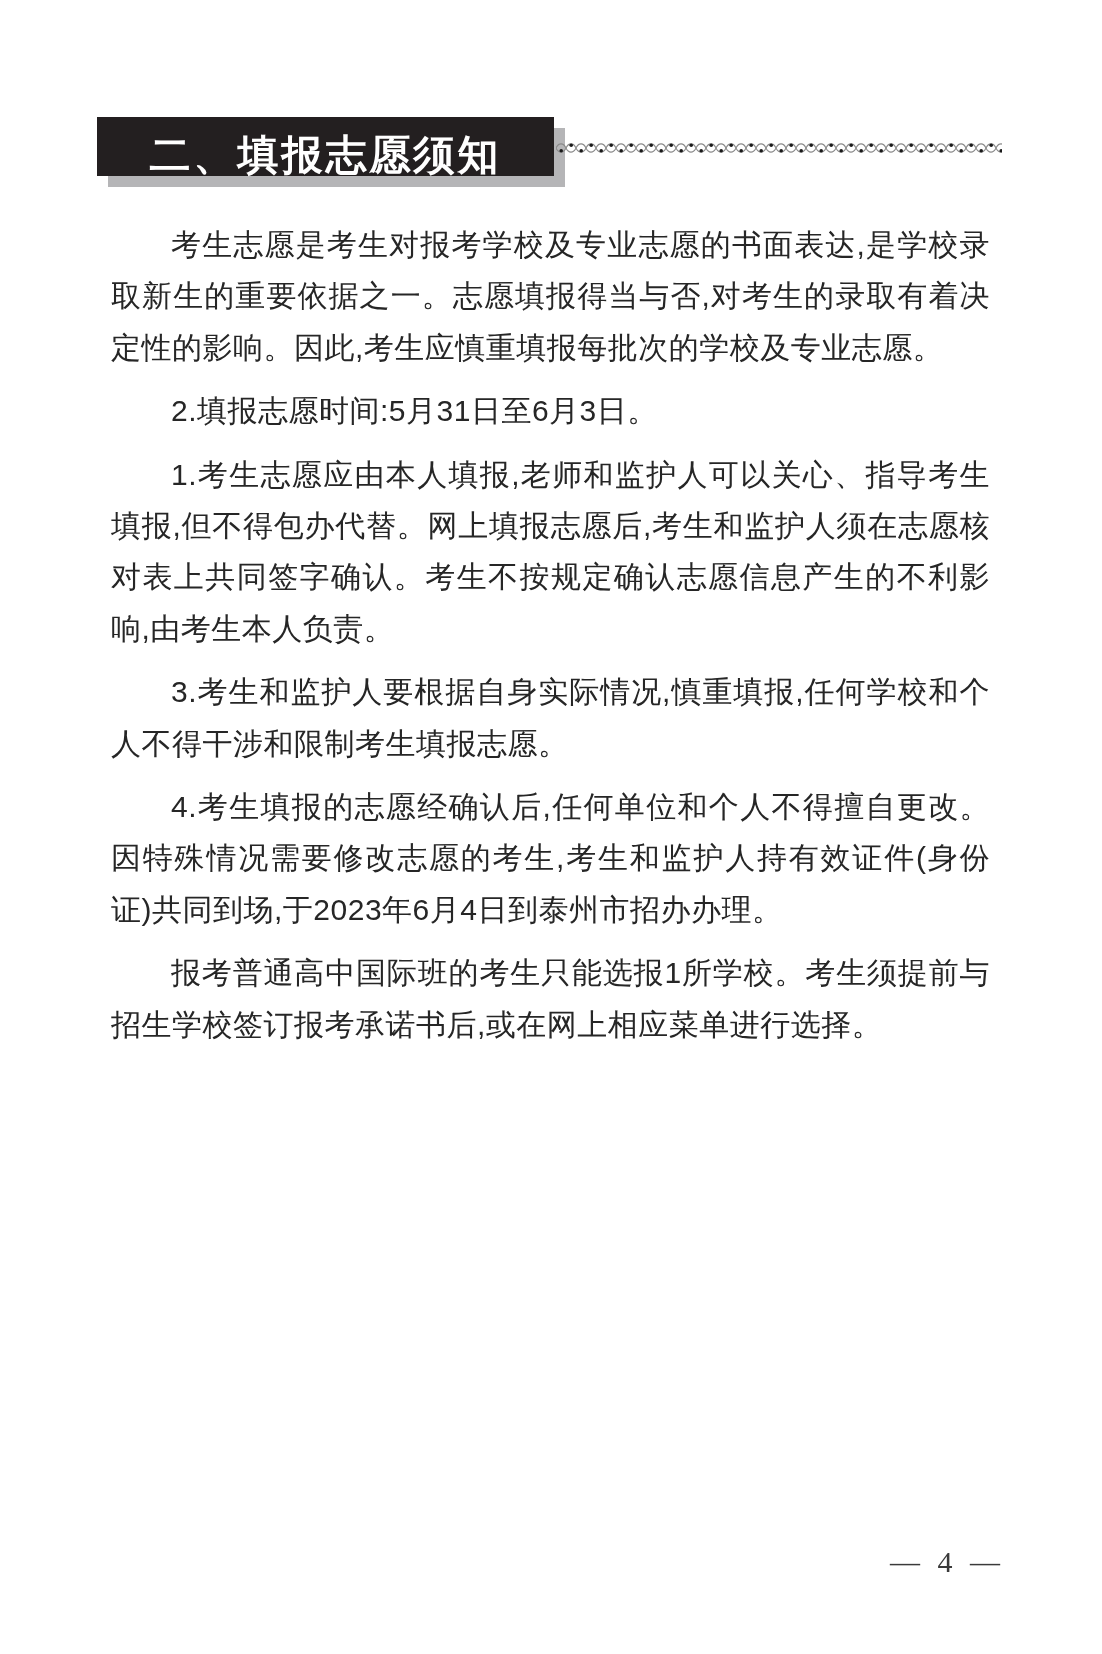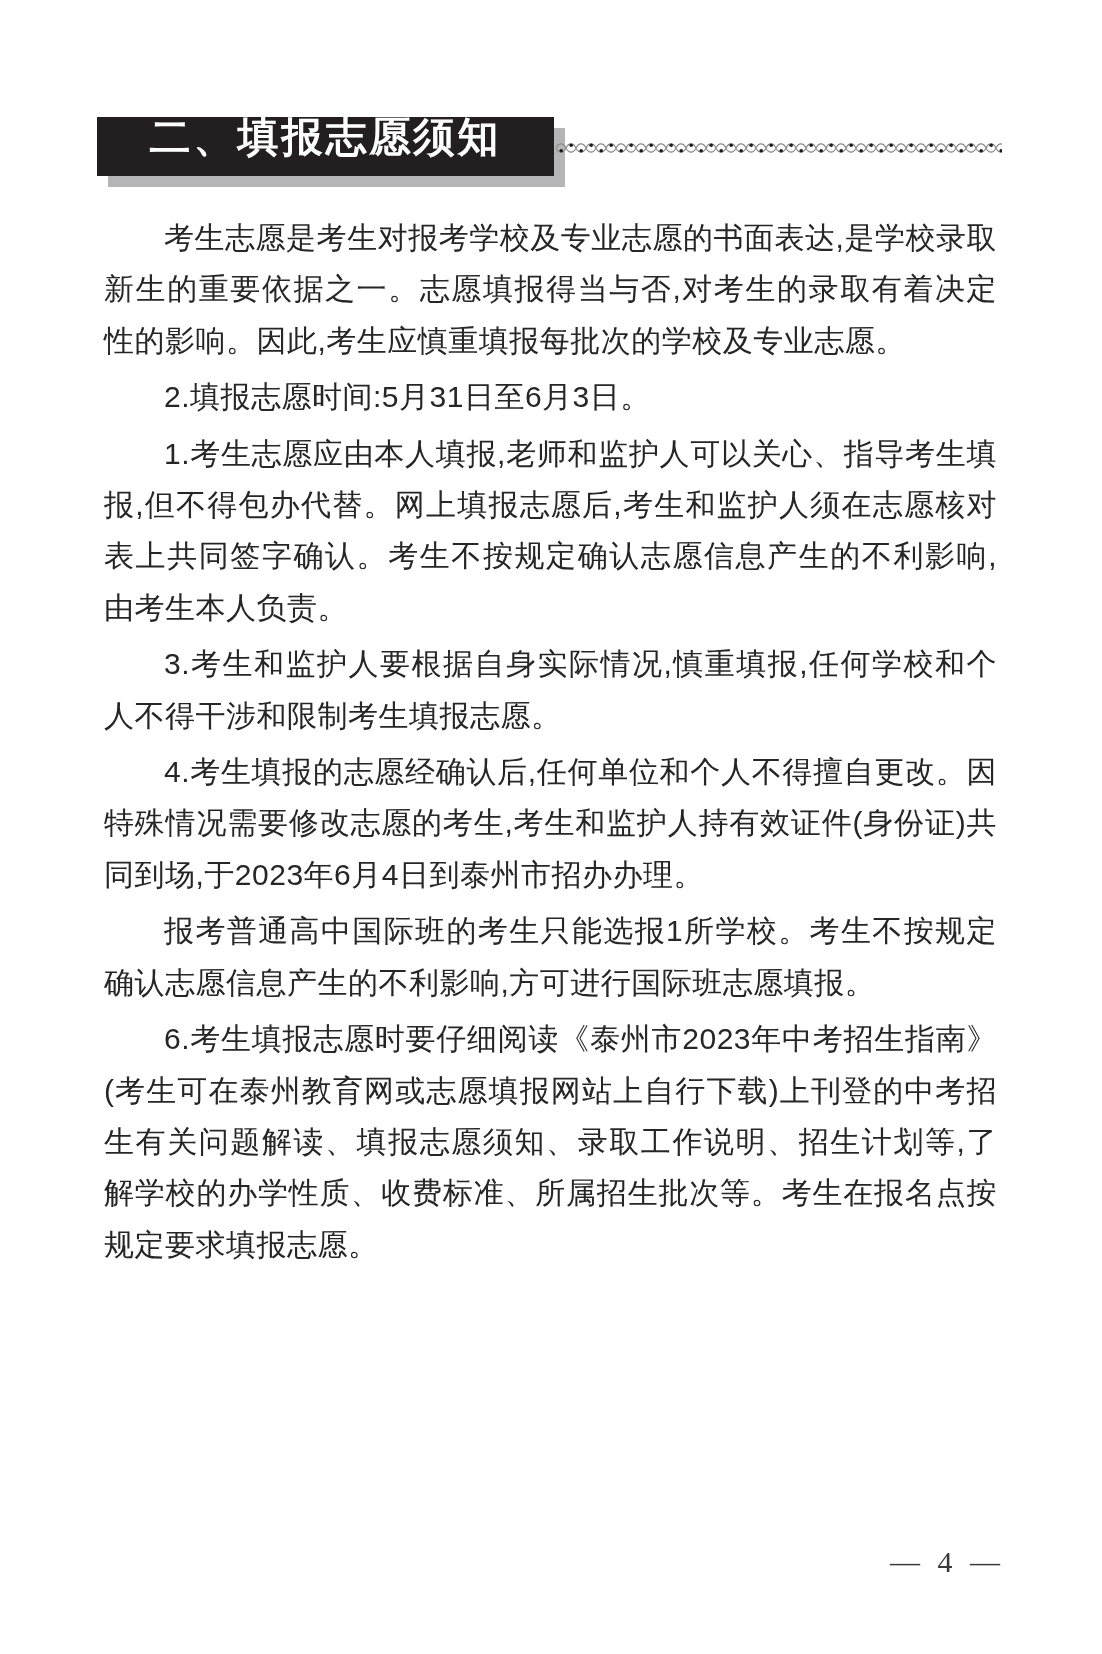--- a/index.html
+++ b/index.html
@@ -21,38 +21,38 @@
     left: 108px; top: 128px;
     width: 457px; height: 59px;
     background: #b5b5b7;
   }
   .banner {
     position: absolute;
     left: 97px; top: 117px;
     width: 457px; height: 59px;
     background: #231f20;
     color: #ffffff;
-    display: flex; align-items: flex-start; justify-content: center;
+    display: flex; align-items: flex-end; justify-content: center;
     font-size: 41px;
     font-weight: bold;
     letter-spacing: 3px;
     line-height: 1;
   }
   .wave {
     position: absolute;
     left: 556px; top: 139px;
   }
   
   .body-text {
     position: absolute;
     left: 99px; top: 207px;
     width: 903px;
   }
   .body-text p {
-    margin: 5px; padding: 0;
+    margin: 12px; padding: 0;
     font-size: 30px;
     line-height: 51.4px;
     text-indent: 2em;
     text-align: justify;
     letter-spacing: 0.5px;
     color: #262626;
   }
   
   .page-number {
     position: absolute;
@@ -85,19 +85,18 @@
     </defs>
     <rect width="446" height="18" fill="url(#wavepat)"></rect>
   </svg>
 
   <div class="body-text">
     <p>考生志愿是考生对报考学校及专业志愿的书面表达,是学校录取新生的重要依据之一。志愿填报得当与否,对考生的录取有着决定性的影响。因此,考生应慎重填报每批次的学校及专业志愿。</p>
     <p>2.填报志愿时间:5月31日至6月3日。</p>
     <p>1.考生志愿应由本人填报,老师和监护人可以关心、指导考生填报,但不得包办代替。网上填报志愿后,考生和监护人须在志愿核对表上共同签字确认。考生不按规定确认志愿信息产生的不利影响,由考生本人负责。</p>
     <p>3.考生和监护人要根据自身实际情况,慎重填报,任何学校和个人不得干涉和限制考生填报志愿。</p>
     <p>4.考生填报的志愿经确认后,任何单位和个人不得擅自更改。因特殊情况需要修改志愿的考生,考生和监护人持有效证件(身份证)共同到场,于2023年6月4日到泰州市招办办理。</p>
-    <p>报考普通高中国际班的考生只能选报1所学校。考生不按规定确认志愿信息产生的不利影响,方可进行国际班志愿填报。</p>
-    <p>6.考生填报志愿时要仔细阅读《泰州市2023年中考招生指南》(考生可在泰州教育网或志愿填报网站上自行下载)上刊登的中考招生有关问题解读、填报志愿须知、录取工作说明、招生计划等,了解学校的办学性质、收费标准、所属招生批次等。考生在报名点按规定要求填报志愿。</p>
+    <p>报考普通高中国际班的考生只能选报1所学校。考生须提前与招生学校签订报考承诺书后,或在网上相应菜单进行选择。</p>
   </div>
 
   <div class="page-number">— 4 —</div>
 
 </div>
 
 </body></html>

